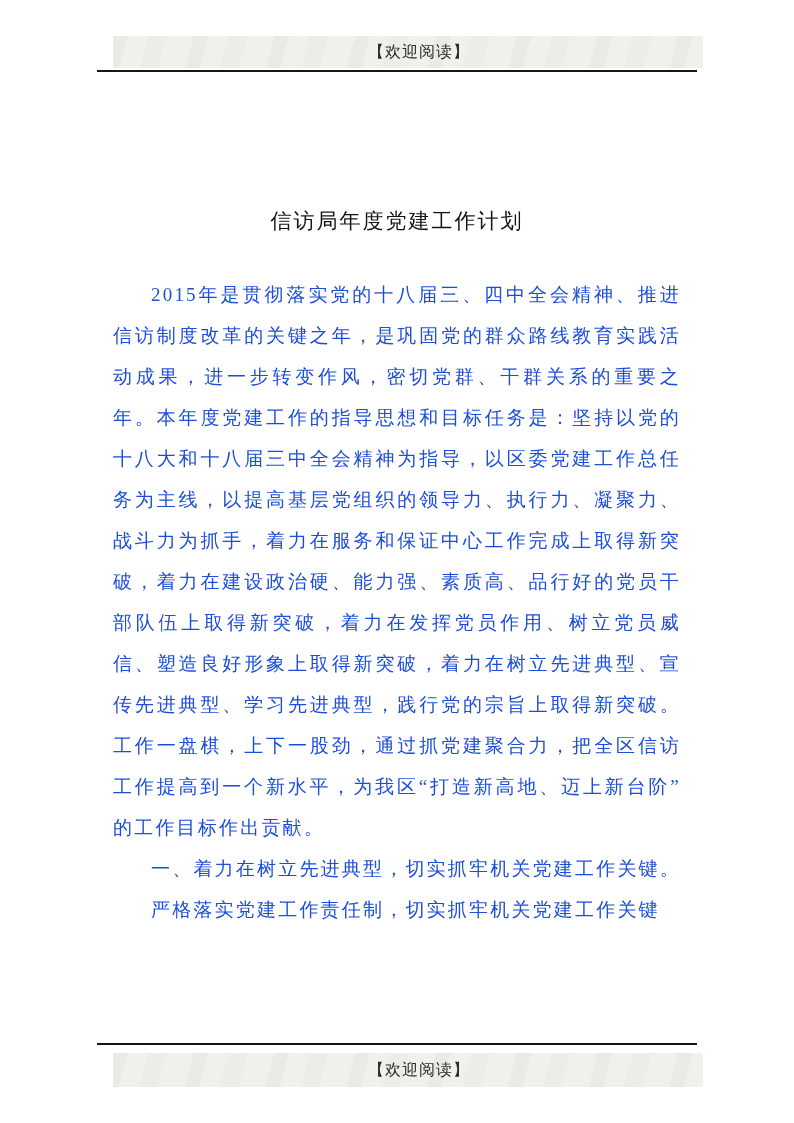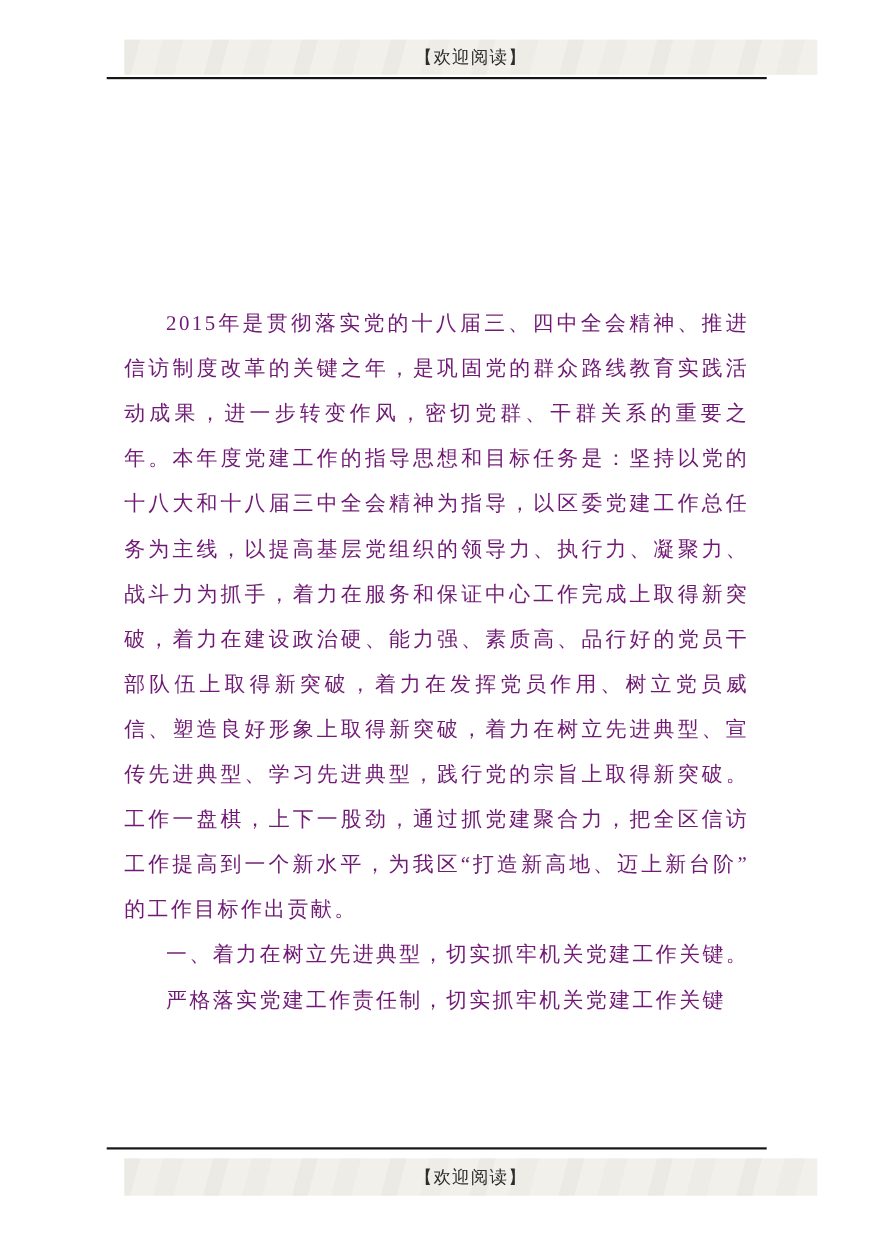--- a/index.html
+++ b/index.html
@@ -12,35 +12,36 @@
     width: 794px;
     height: 1123px;
     background: #ffffff;
     overflow: hidden;
     font-family: "Liberation Serif", "DejaVu Serif", serif;
     color: #1c1c1c;
   }
   .banner-band {
     position: absolute;
     left: 113px;
-    width: 630px;
+    width: 568px;
     height: 32px;
     background-color: #f1f0eb;
     background-image:
       repeating-linear-gradient(105deg,
         rgba(120,115,100,0.05) 0px, rgba(120,115,100,0.05) 14px,
         rgba(255,255,255,0.0) 14px, rgba(255,255,255,0.0) 34px,
         rgba(120,115,100,0.03) 34px, rgba(120,115,100,0.03) 52px,
         rgba(255,255,255,0.0) 52px, rgba(255,255,255,0.0) 78px);
     display: flex;
     align-items: center;
     justify-content: center;
     font-size: 16px;
     letter-spacing: 1px;
     color: #2e2d2b;
+    padding-left: 22px;
   }
   .band-top { top: 36px; }
   .band-bottom { top: 1053px; height: 34px; }
   .rule {
     position: absolute;
     left: 97px;
     width: 600px;
     height: 2px;
     background: #161616;
   }
@@ -60,38 +61,39 @@
   }
   .body-text {
     position: absolute;
     left: 113px;
     top: 274px;
     width: 568px;
     font-size: 19px;
     line-height: 41px;
     letter-spacing: 2.2px;
     text-align: justify;
-    color: #701a75;
+    color: #1d4ed8;
   }
   .body-text p {
     margin: 0;
     text-indent: 2em;
   }
 </style>
 </head>
 <body>
 
 <div class="page">
 
   <div class="banner-band band-top">
     <span>【欢迎阅读】</span>
   </div>
 
   <div class="rule rule-top"></div>
 
+  <h1 class="doc-title">信访局年度党建工作计划</h1>
 
   <div class="body-text">
     <p>2015年是贯彻落实党的十八届三、四中全会精神、推进信访制度改革的关键之年，是巩固党的群众路线教育实践活动成果，进一步转变作风，密切党群、干群关系的重要之年。本年度党建工作的指导思想和目标任务是：坚持以党的十八大和十八届三中全会精神为指导，以区委党建工作总任务为主线，以提高基层党组织的领导力、执行力、凝聚力、战斗力为抓手，着力在服务和保证中心工作完成上取得新突破，着力在建设政治硬、能力强、素质高、品行好的党员干部队伍上取得新突破，着力在发挥党员作用、树立党员威信、塑造良好形象上取得新突破，着力在树立先进典型、宣传先进典型、学习先进典型，践行党的宗旨上取得新突破。工作一盘棋，上下一股劲，通过抓党建聚合力，把全区信访工作提高到一个新水平，为我区“打造新高地、迈上新台阶”的工作目标作出贡献。</p>
     <p>一、着力在树立先进典型，切实抓牢机关党建工作关键。</p>
     <p>严格落实党建工作责任制，切实抓牢机关党建工作关键</p>
   </div>
 
   <div class="rule rule-bottom"></div>
 
   <div class="banner-band band-bottom">

